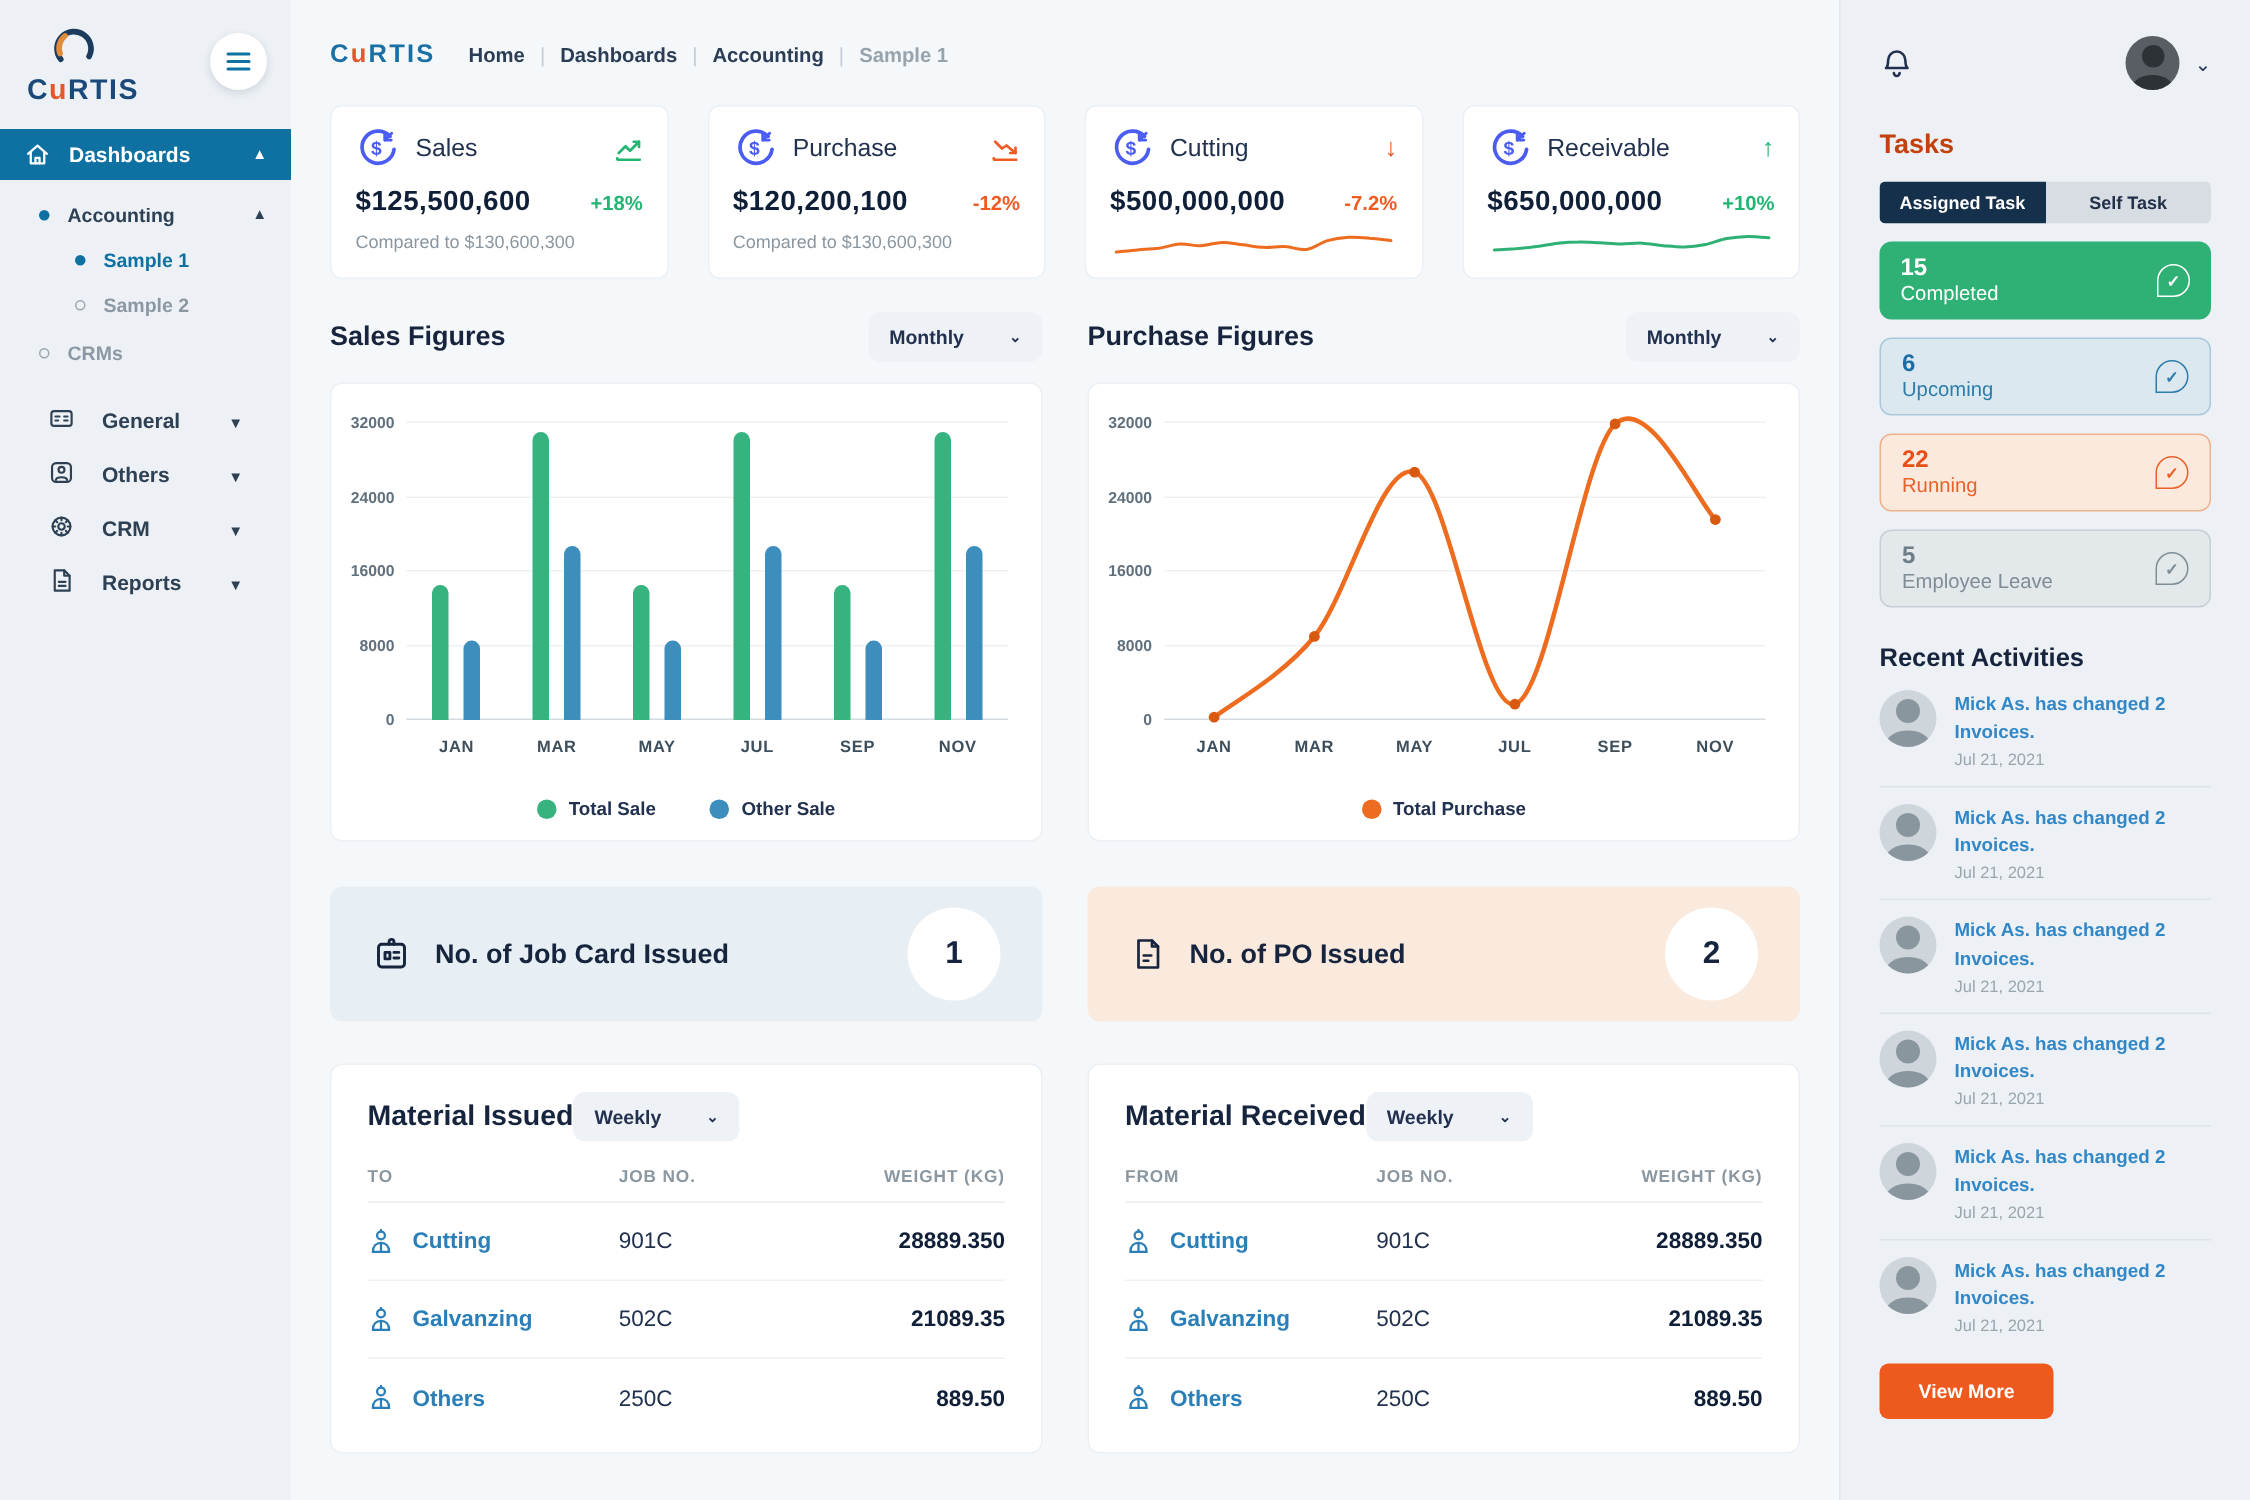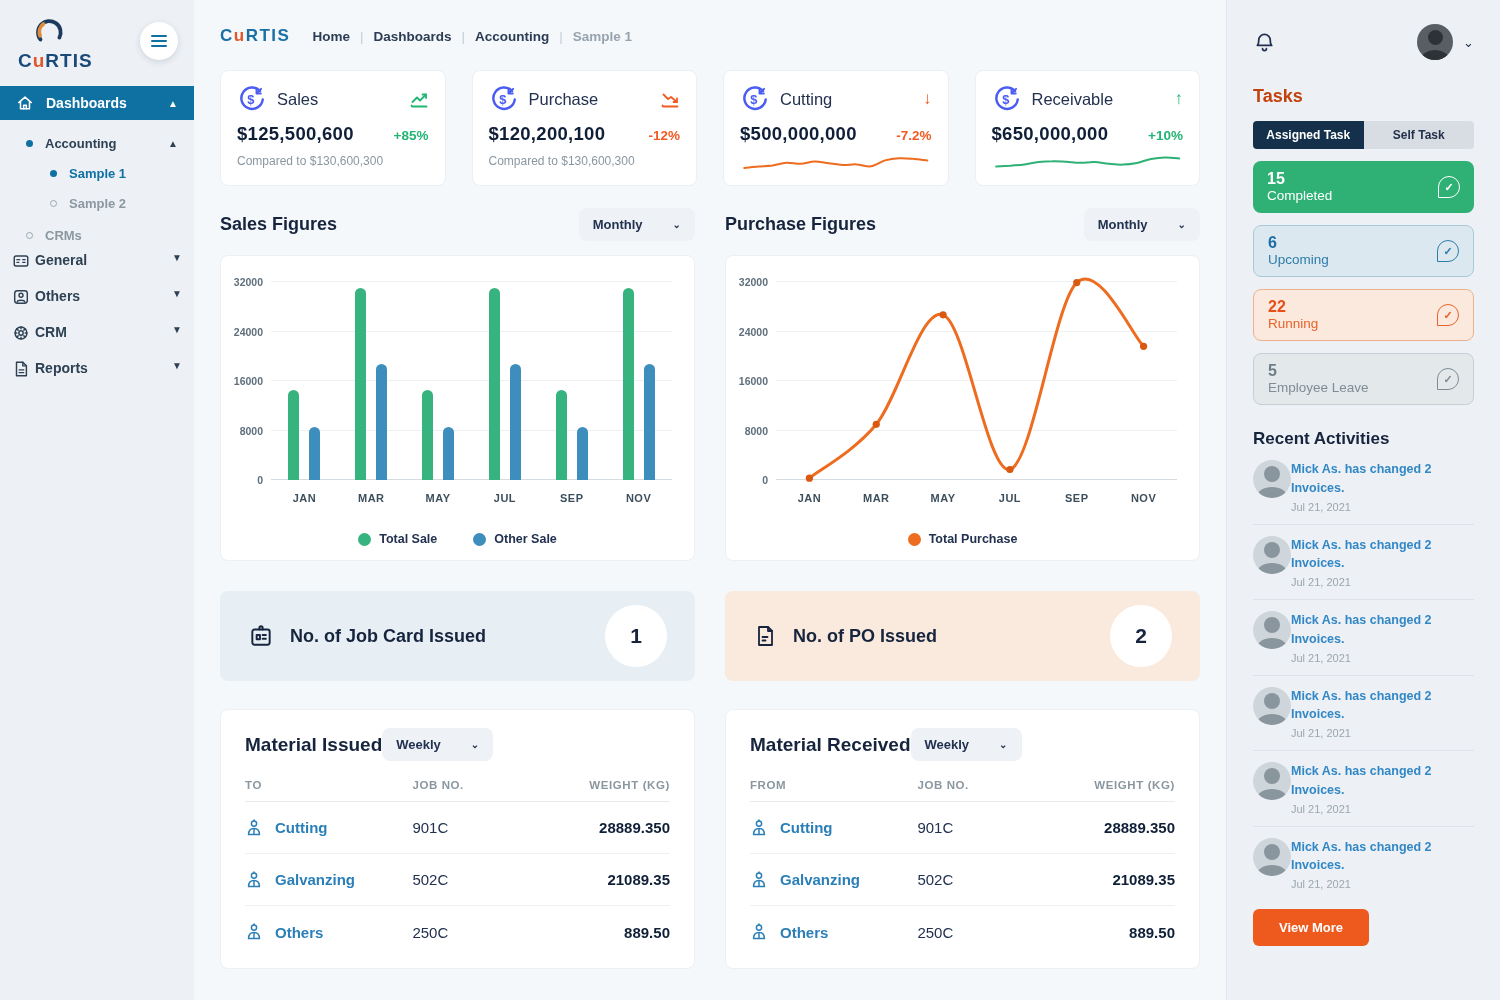--- a/index.html
+++ b/index.html
@@ -19,21 +19,21 @@
   .hamburger-btn span{display:block;width:16px;height:2.2px;background:#0f70a2;border-radius:2px;box-shadow:0 5px 0 #0f70a2,0 -5px 0 #0f70a2}
   .nav-active{display:flex;align-items:center;gap:12px;background:#0f70a2;color:#fff;height:34px;padding:0 16px;font-weight:bold;font-size:14px}
   .nav-active .grow{flex:1}
   .sub{display:flex;align-items:center;gap:12px;padding:0 16px 0 26px;height:30px;font-size:13px;font-weight:bold;color:#2e4154}
   .sub .grow{flex:1}
   .sub.lvl2{padding-left:50px}
   .dot{width:7px;height:7px;border-radius:50%;background:#0f70a2}
   .dot.hollow{background:transparent;border:1.5px solid #9aa7b0}
   .muted-item{color:#8b98a2}
   .blue-item{color:#0f70a2}
-  .nav-item{display:flex;align-items:flex-start;gap:5px;height:36px;padding:0 12px;font-size:14px;font-weight:bold;color:#2e4154}
+  .nav-item{display:flex;align-items:flex-end;gap:18px;height:36px;padding:0 32px;font-size:14px;font-weight:bold;color:#2e4154}
   .nav-item .grow{flex:1}
   .nav-item svg,.nav-active svg{flex:none}
   .chev{font-size:10px;color:currentColor}
 
   
   .main{flex:1;padding:0 26px;overflow:hidden}
   .topbar{display:flex;align-items:center;gap:22px;margin-top:26px}
   .top-logo{font-size:17px;font-weight:bold;letter-spacing:1.5px;color:#1a6fa5}
   .top-logo .u{color:#e2572b}
   .breadcrumb{display:flex;align-items:center;gap:10px;font-size:13.5px;font-weight:bold;color:#2b3c55}
@@ -107,21 +107,21 @@
   .task-label{font-size:13.5px}
   .check{width:22px;height:22px;border:1.7px solid currentColor;border-radius:50% 50% 50% 0;display:flex;align-items:center;justify-content:center;font-size:11px;font-weight:bold}
   .task-card.completed{background:#2fb176;color:#fff}
   .task-card.upcoming{background:#dce8f0;border:1px solid #a9c9db;color:#2d7dab}
   .task-card.upcoming .task-count{color:#1a6ea5}
   .task-card.running{background:#fbe9dd;border:1px solid #eeb18b;color:#e8622b}
   .task-card.running .task-count{color:#e84e17}
   .task-card.leave{background:#e3e8eb;border:1px solid #c6cfd5;color:#7f8d96}
   .task-card.leave .task-count{color:#6e7e89}
   .ra-title{font-size:17px;font-weight:bold;color:#16243d;margin-top:24px}
-  .activity{display:flex;gap:0;padding:11px 0;border-bottom:1px solid #dde3e8}
+  .activity{display:flex;gap:12px;padding:11px 0;border-bottom:1px solid #dde3e8}
   .activity:last-of-type{border-bottom:none}
   .activity .avatar{width:38px;height:38px}
   .activity-text{font-size:12.5px;font-weight:bold;color:#3287c6;line-height:1.5;max-width:160px}
   .activity-date{font-size:11px;color:#9aa6ae;margin-top:3px}
   .view-more-wrap{display:flex;justify-content:flex-start;margin-top:8px}
   .view-more{background:#ee5a1e;color:#fff;border:none;border-radius:6px;padding:11px 26px;font-size:13px;font-weight:bold;font-family:inherit}
 </style>
 </head>
 <body>
 
@@ -231,21 +231,21 @@
         </svg>
         <span class="stat-title">Sales</span>
         <svg width="20" height="20" viewBox="0 0 20 20" fill="none" stroke="#22b573" stroke-width="1.8" stroke-linecap="round" stroke-linejoin="round">
           <path d="M2.5 16.5 q0 1 1 1 h14"></path>
             <path d="M3.5 13 l4.5-4.5 3 3 L17 5.5"></path>
             <path d="M13.5 5.5 h3.5 v3.5"></path>
         </svg>
       </div>
       <div class="stat-mid">
         <span class="stat-value">$125,500,600</span>
-        <span class="stat-delta delta-up">+85%</span>
+        <span class="stat-delta delta-up">+18%</span>
       </div>
       <div class="stat-compare">Compared to $130,600,300</div>
     </div>
 
     <div class="stat-card">
       <div class="stat-head">
         <svg width="30" height="30" viewBox="0 0 28 28">
           <path d="M21.5 6.5 A10 10 0 1 0 24 14.5" fill="none" stroke="#4a5cf2" stroke-width="2.3" stroke-linecap="round"></path>
           <path d="M22.5 4.5 l-4.3 4.3 M18.2 8.8 h4 M18.2 8.8 v-4" fill="none" stroke="#4a5cf2" stroke-width="1.8" stroke-linecap="round"></path>
           <text x="13" y="18.3" font-size="12" font-weight="bold" fill="#4a5cf2" text-anchor="middle" font-family="Liberation Sans,sans-serif">$</text>

